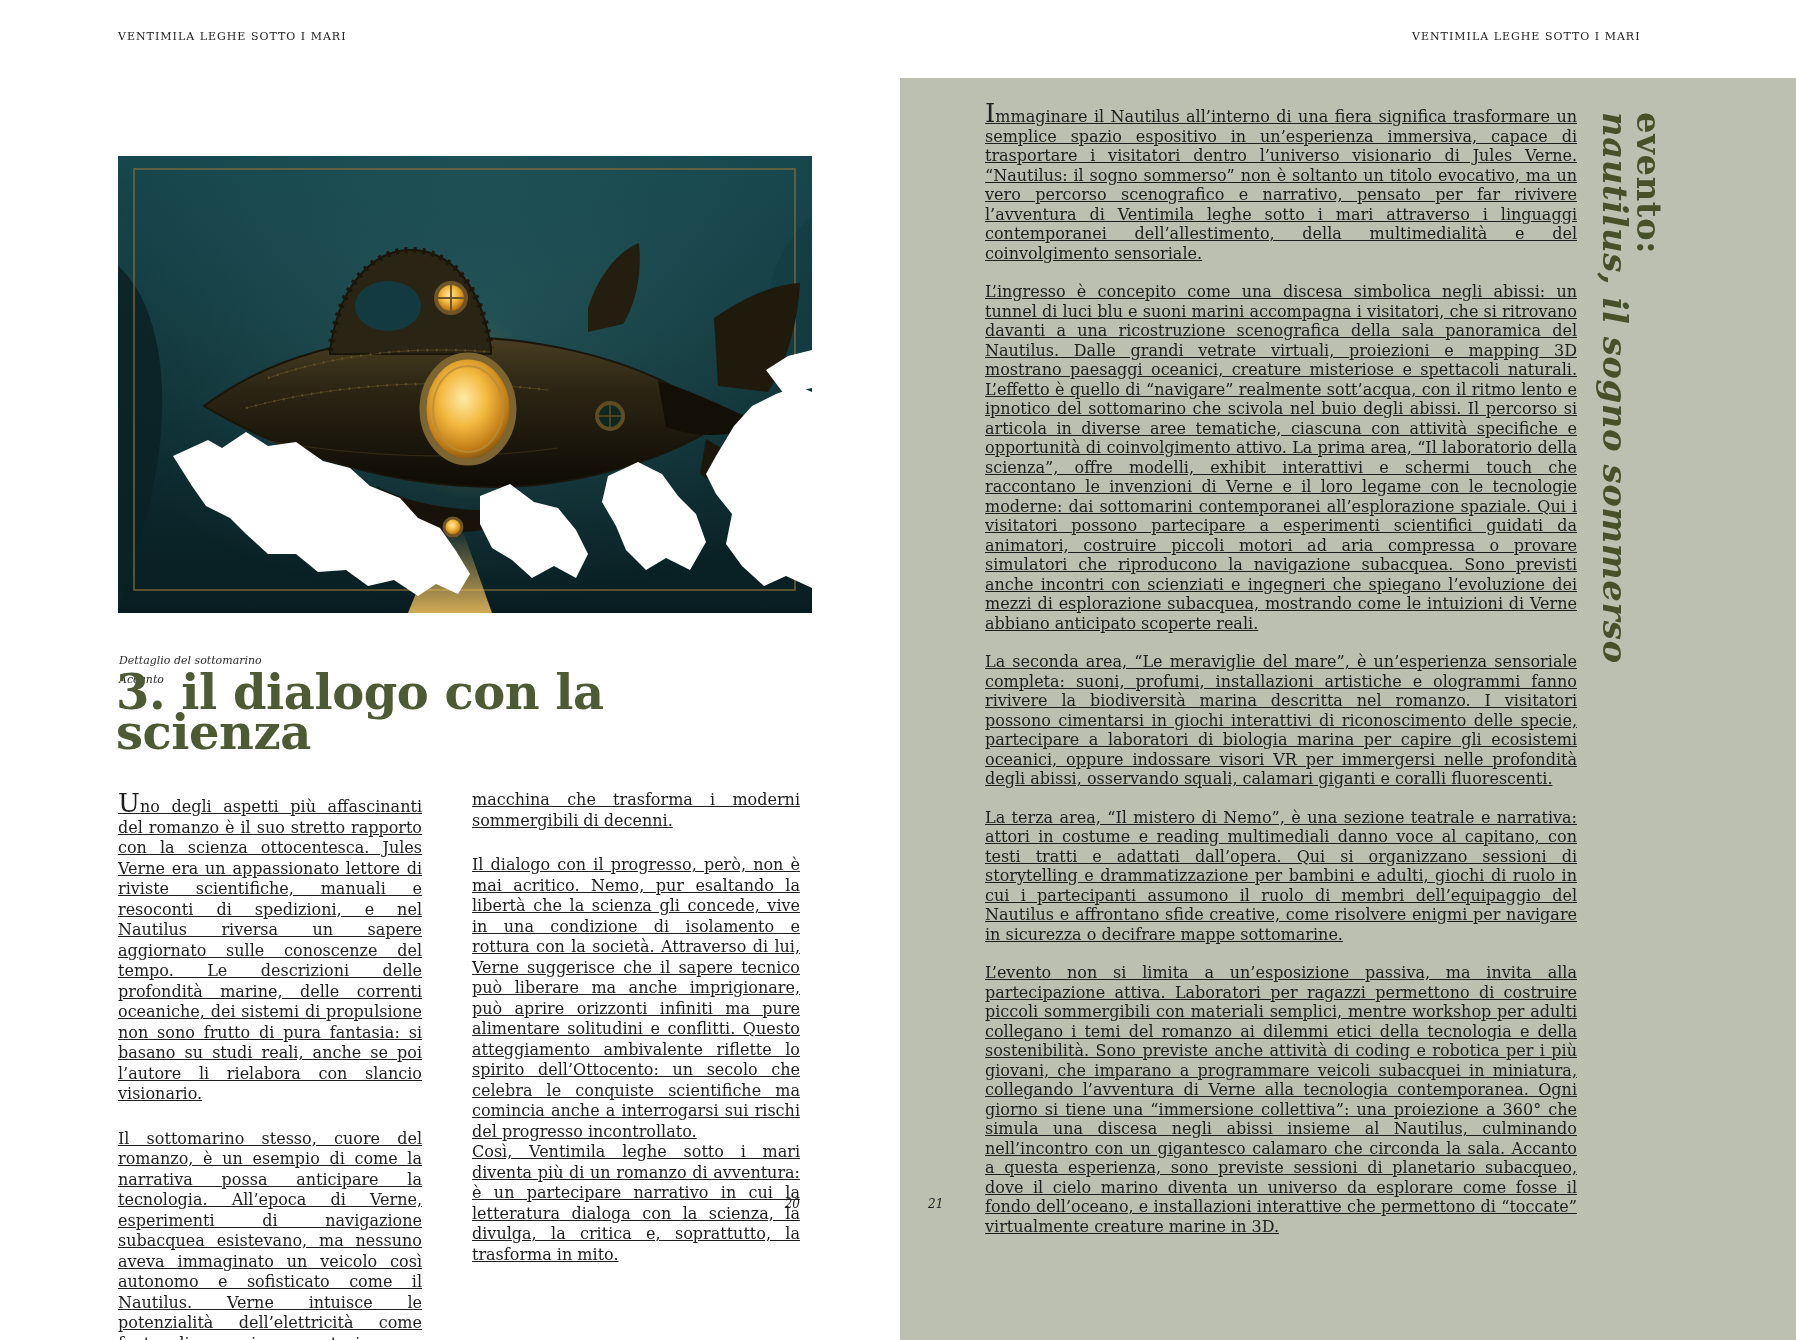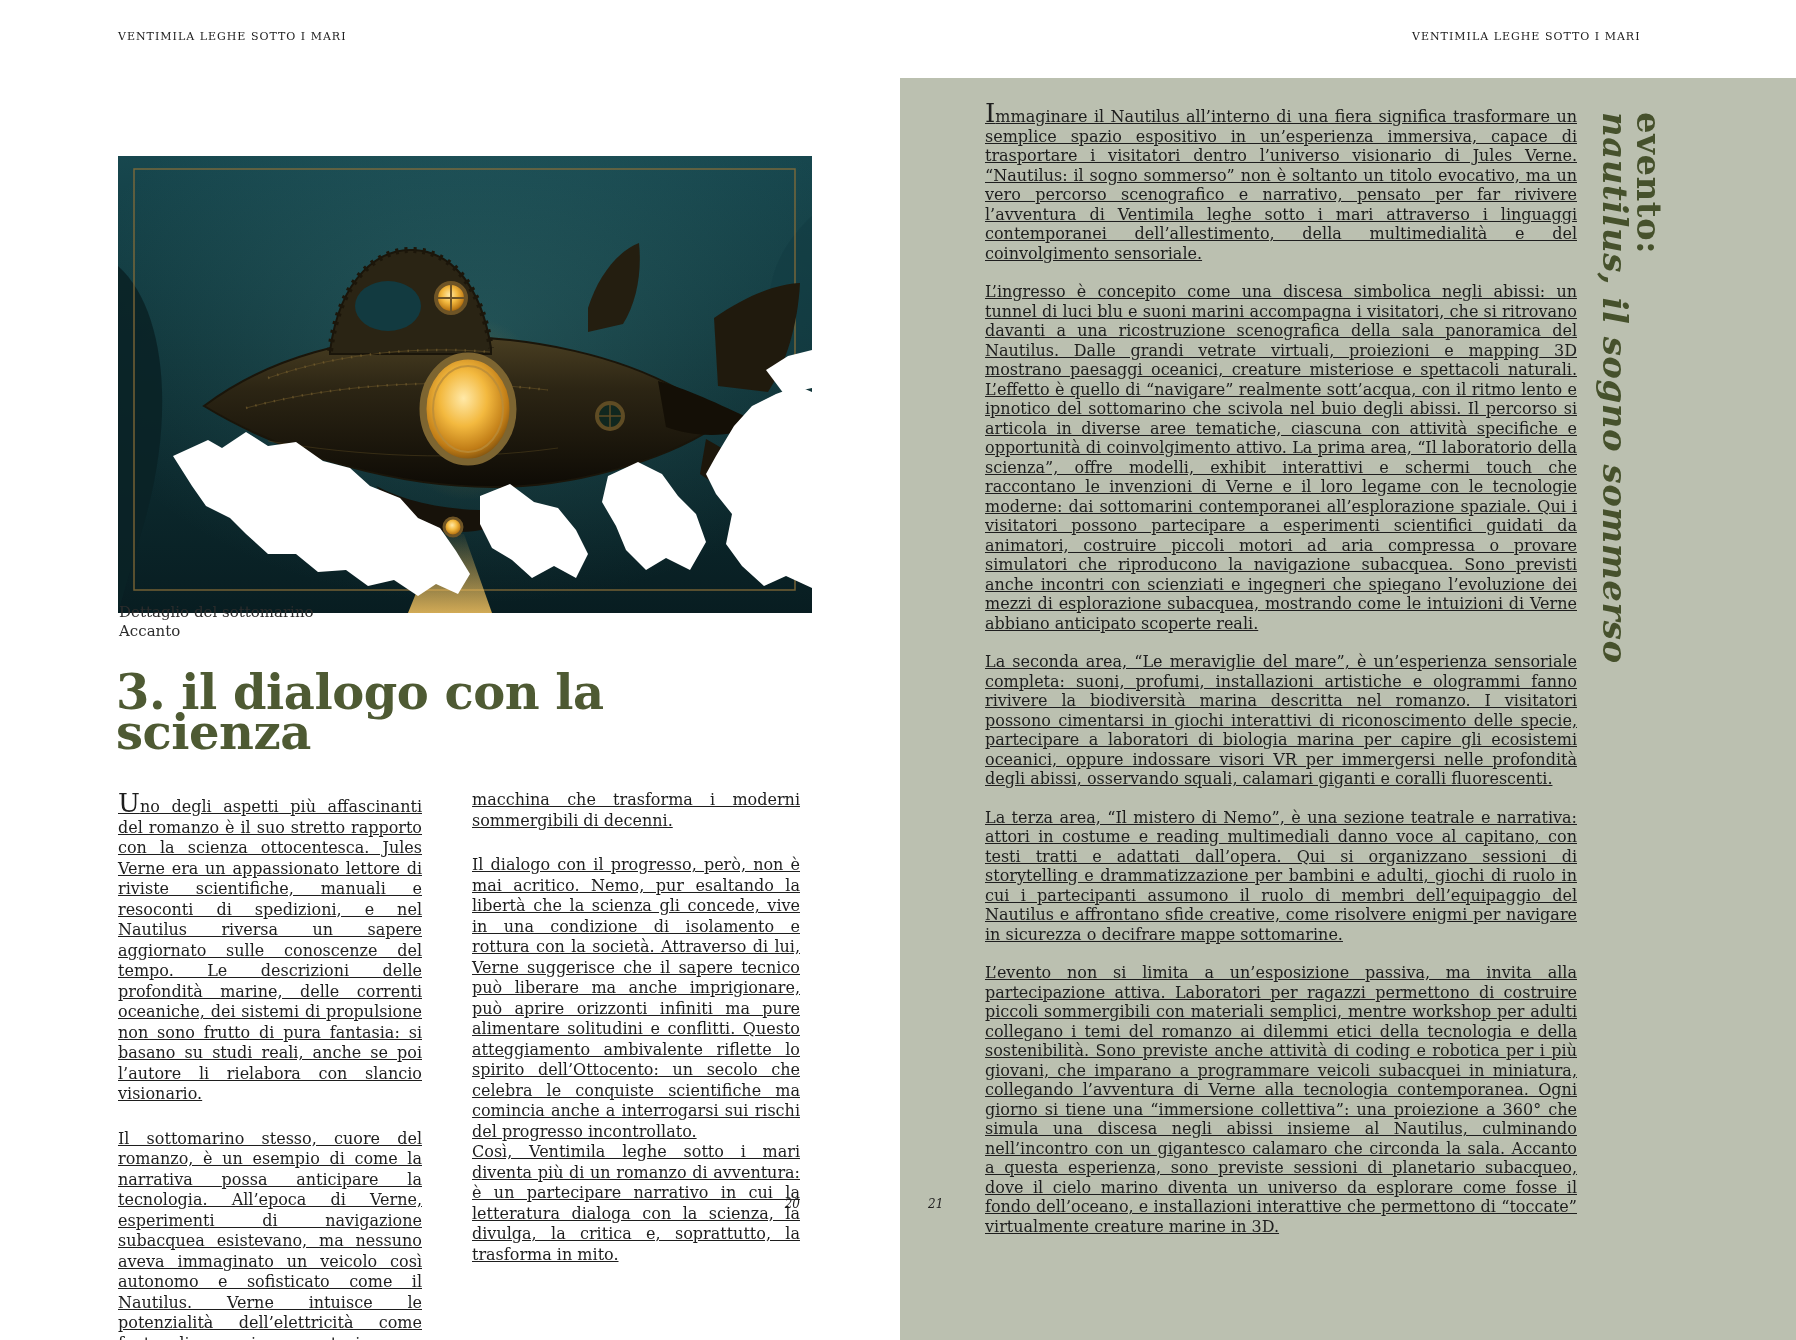--- a/index.html
+++ b/index.html
@@ -21,22 +21,22 @@
     background:#bbc0b0;
   }
 
   .illustration {
     position:absolute; left:118px; top:156px; width:694px; height:457px;
     box-shadow: inset 0 0 40px rgba(0,0,0,0.55);
   }
   .illustration svg { display:block; width:694px; height:457px; }
 
   .caption {
-    position:absolute; left:119px; top:603px; 
-    font-size:15px; line-height:19px; color:#2c2c2c;
+    position:absolute; left:119px; top:651px; font-style:italic;
+    font-size:11px; line-height:19px; color:#2c2c2c;
   }
 
   .chapter-heading {
     position:absolute; left:116px; top:672px; width:640px;
     font-size:48px; line-height:40px; font-weight:bold;
     letter-spacing:-0.5px; color:#4e5a33;
   }
 
   .col, .right-text {
     position:absolute; text-align:justify; color:#1e1e1e;

